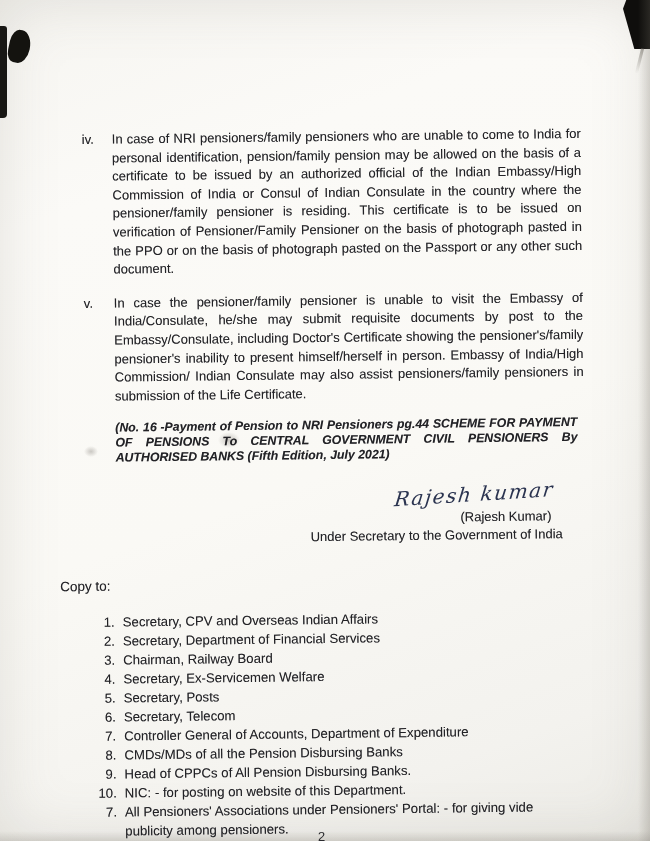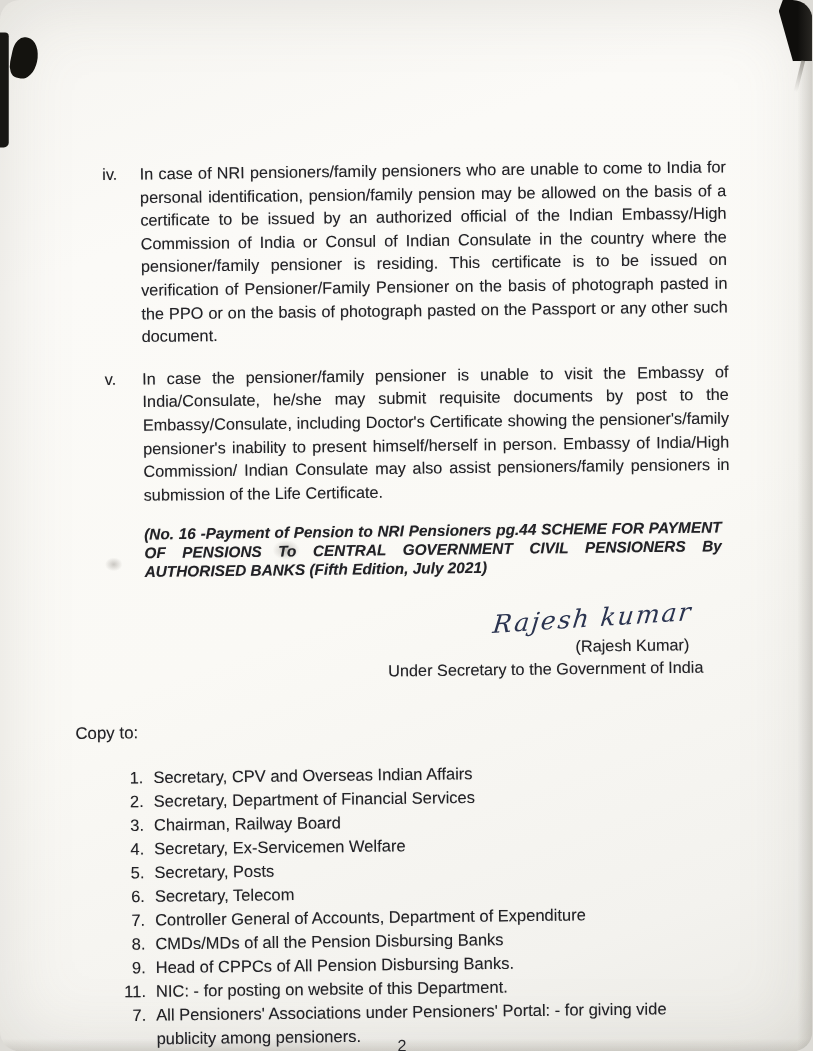--- a/index.html
+++ b/index.html
@@ -9,21 +9,20 @@
     font-family:"Liberation Sans", sans-serif;
     overflow:hidden;
   }
   .scan{
     position:relative;
     width:650px;height:841px;
     background:
       linear-gradient(160deg, #f6f5f1 0%, #fbfaf7 22%, #faf9f5 55%, #f3f2ee 86%, #ecebe6 100%);
     overflow:hidden;
     box-shadow: inset 0 0 60px rgba(120,115,105,0.18);
-    border-radius: 16px;
   }
   
   .art{position:absolute;}
   .edge-strip-left{
     left:0; top:26px; width:7px; height:92px;
     background:#181714; border-radius:0 3px 4px 0;
   }
   .blob-tl{
     left:9px; top:30px; width:21px; height:33px;
     background:#14130f;
@@ -200,21 +199,21 @@
       </div>
       <div class="copy-row">
         <div class="copy-num">8.</div>
         <div class="copy-text">CMDs/MDs of all the Pension Disbursing Banks</div>
       </div>
       <div class="copy-row">
         <div class="copy-num">9.</div>
         <div class="copy-text">Head of CPPCs of All Pension Disbursing Banks.</div>
       </div>
       <div class="copy-row">
-        <div class="copy-num">11.</div>
+        <div class="copy-num">10.</div>
         <div class="copy-text">NIC: - for posting on website of this Department.</div>
       </div>
       <div class="copy-row">
         <div class="copy-num">7.</div>
         <div class="copy-text">All Pensioners' Associations under Pensioners' Portal: - for giving vide publicity among pensioners.</div>
       </div>
     </div>
 
   </div>
 

